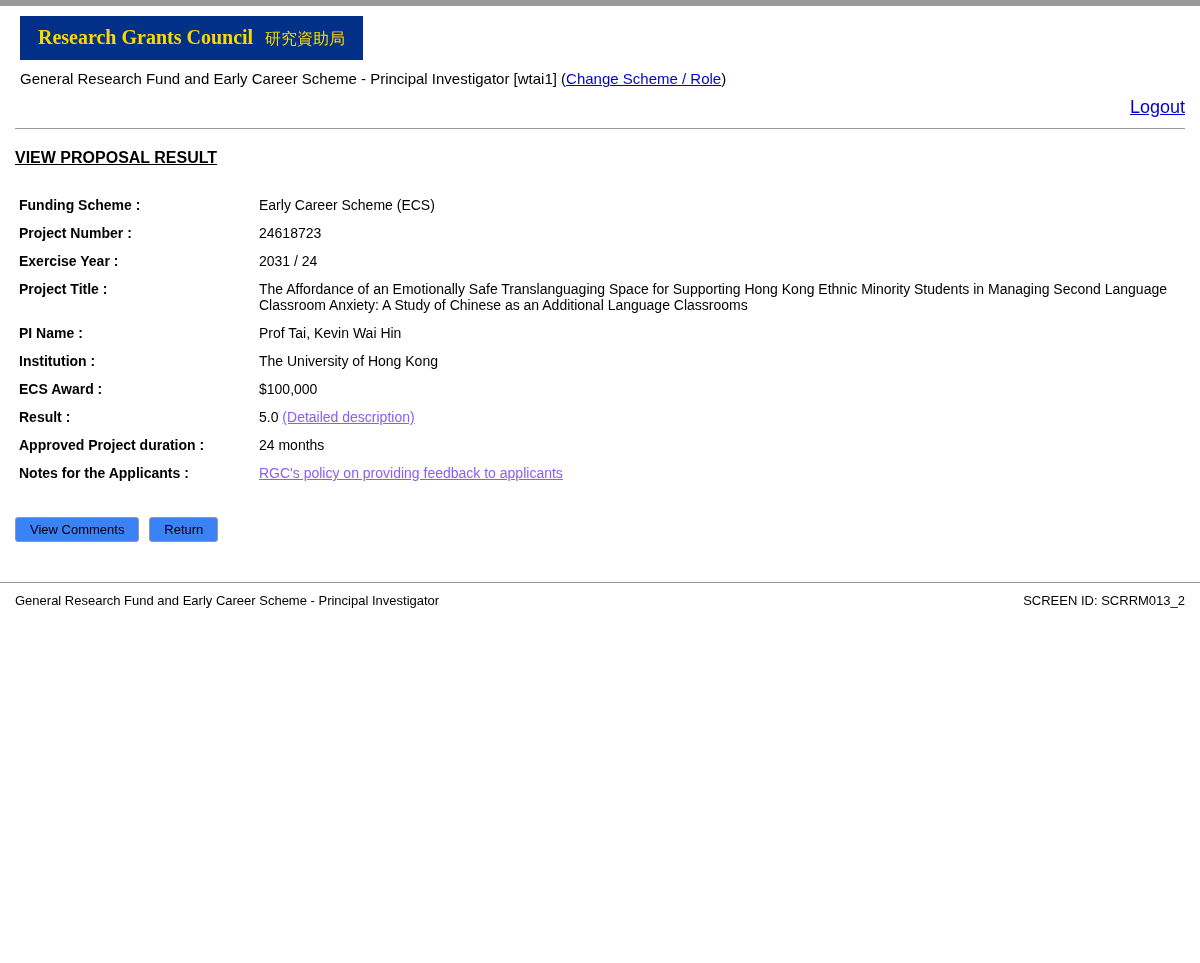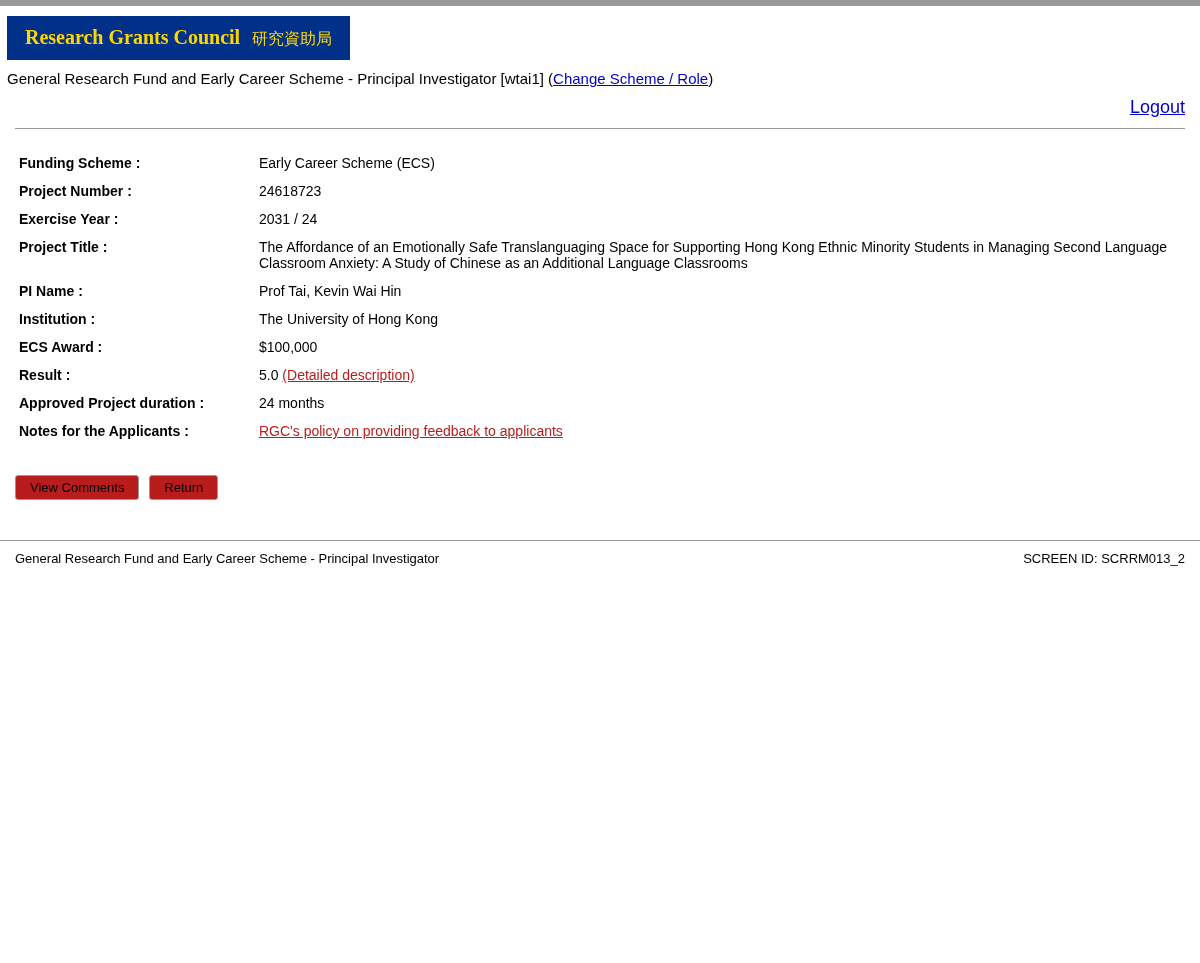--- a/index.html
+++ b/index.html
@@ -7,21 +7,21 @@
       font-family: Arial, sans-serif;
       font-size: 14px;
       color: #000;
       background: #fff;
     }
     .top-border {
       height: 6px;
       background: #999;
     }
     .header-area {
-      padding: 10px 15px 0 7px;
+      padding: 10px 15px 0 20px;
     }
     .logo-box {
       display: inline-block;
       background: #003087;
       padding: 8px 16px;
       border: 2px solid #003087;
     }
     .logo-text-en {
       color: #FFD700;
       font-size: 20px;
@@ -76,31 +76,31 @@
     }
     .info-table tr td:first-child {
       width: 240px;
       font-weight: bold;
       white-space: nowrap;
     }
     .info-table tr td:last-child {
       color: #000;
     }
     .link-blue {
-      color: #b91c1c;
+      color: #8b5cf6;
       text-decoration: underline;
     }
     .buttons-area {
       margin-top: 30px;
       padding-bottom: 20px;
     }
     .btn {
       display: inline-block;
       padding: 4px 14px;
-      background: #b91c1c;
+      background: #3b82f6;
       border: 1px solid #999;
       border-radius: 3px;
       cursor: pointer;
       font-size: 13px;
       margin-right: 6px;
       color: #000;
     }
     .footer-divider {
       border: none;
       border-top: 1px solid #999;
@@ -129,20 +129,21 @@
   </div>
 </div>
 
 <div class="logout-area">
   <a href="#">Logout</a>
 </div>
 
 <hr class="divider">
 
 <div class="main-content">
+  <div class="page-title">VIEW PROPOSAL RESULT</div>
 
   <table class="info-table">
     <tbody id="info-tbody">
     <tr>
           <td>Funding Scheme :</td>
           <td>Early Career Scheme (ECS)</td>
         </tr>
         <tr>
           <td>Project Number :</td>
           <td>24618723</td>

